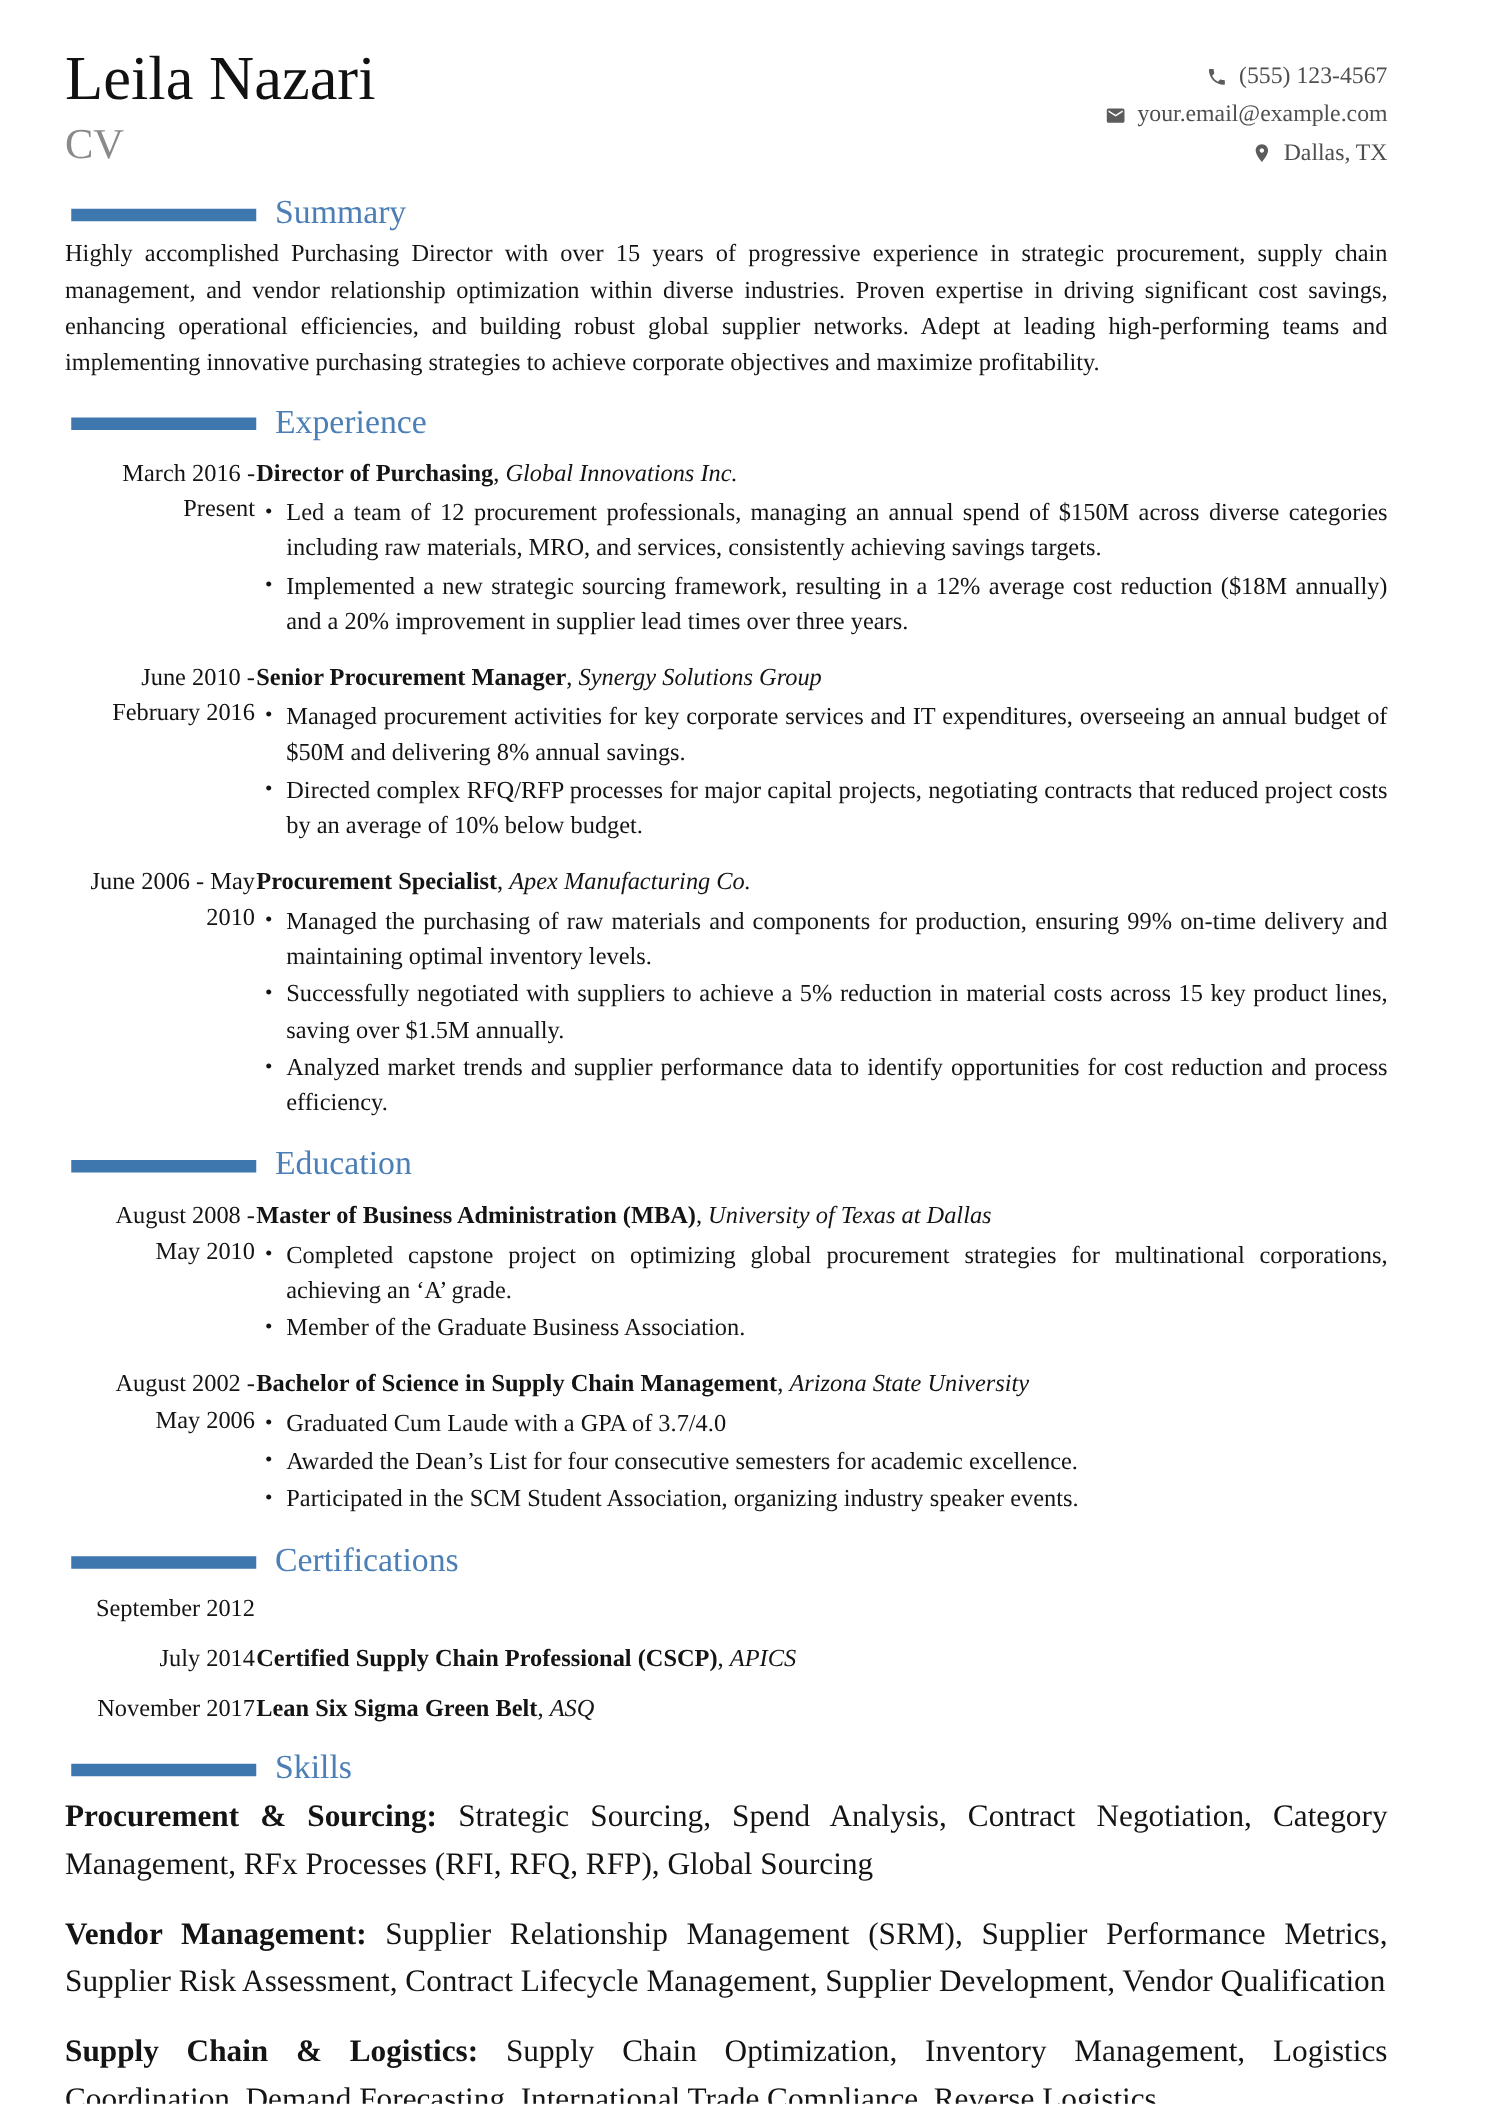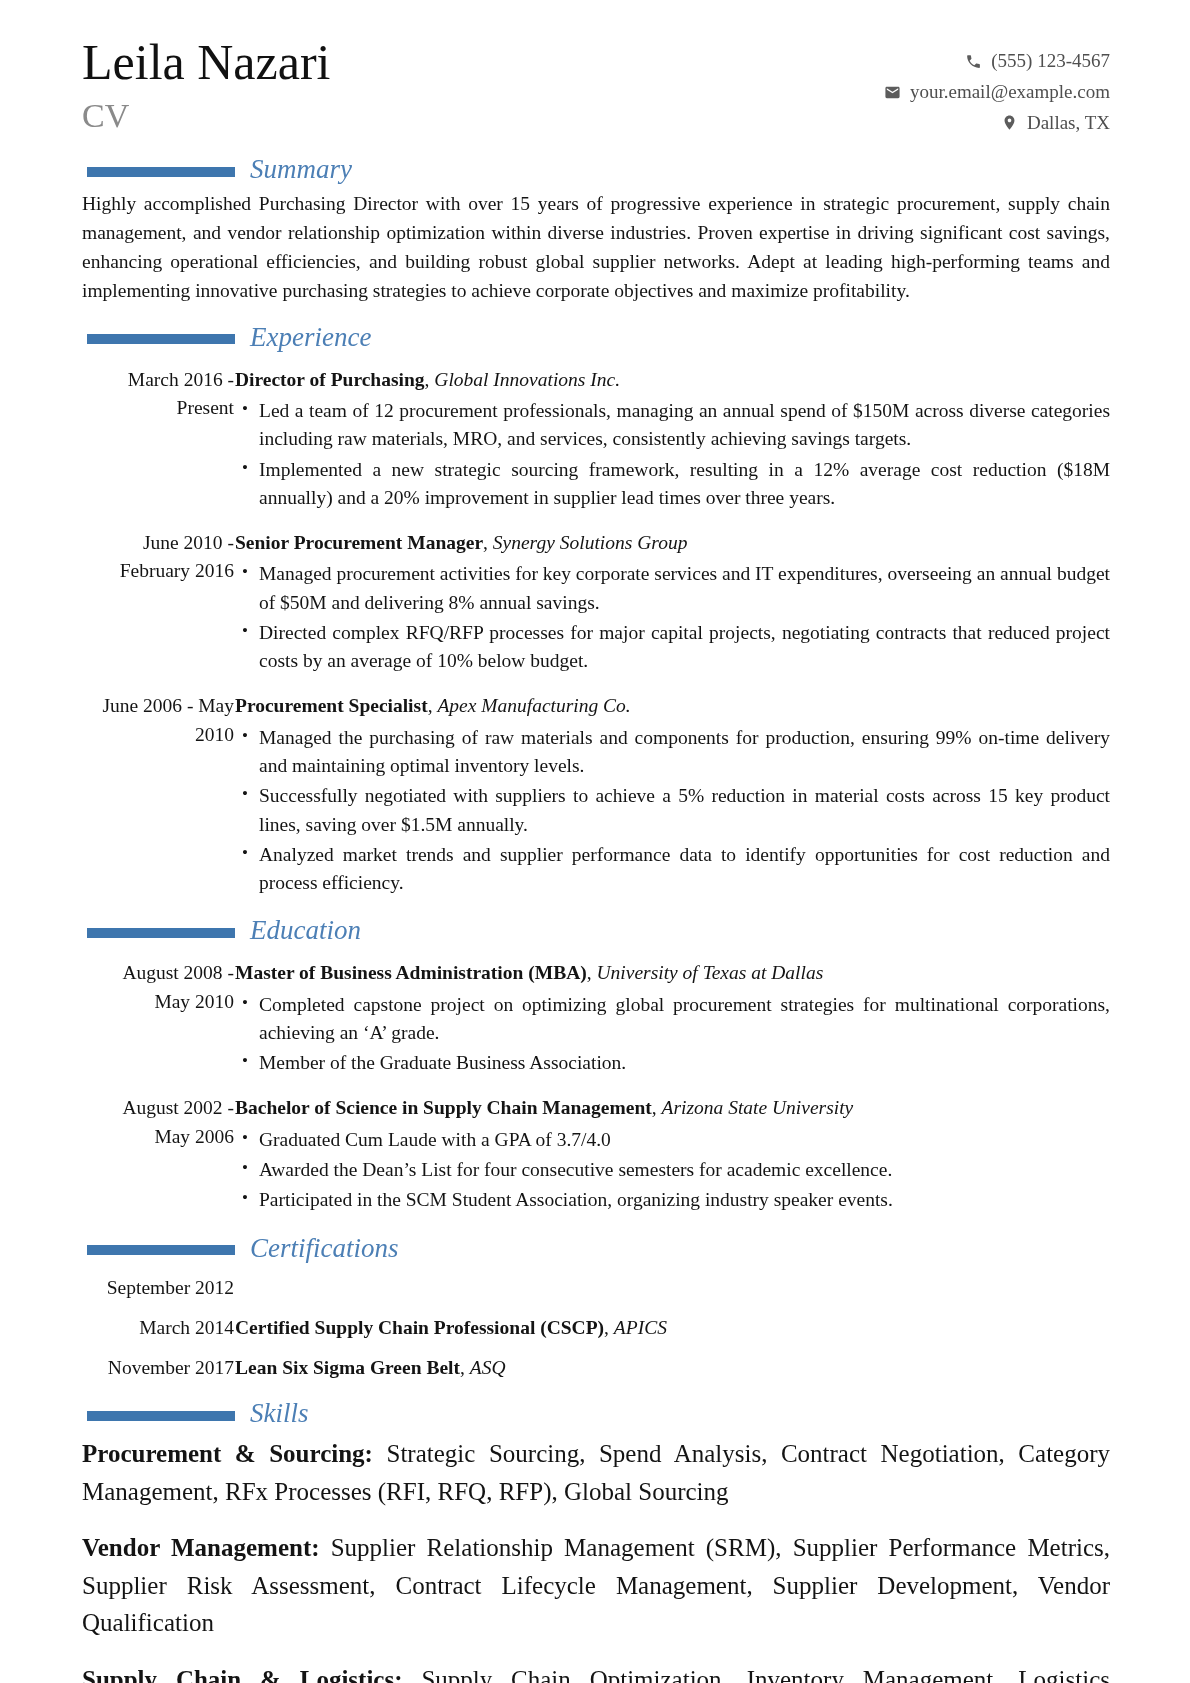--- a/index.html
+++ b/index.html
@@ -7,21 +7,21 @@
   body {
     width: 1190px;
     height: 1683px;
     background: #ffffff;
     font-family: "Liberation Serif", serif;
     color: #141414;
   }
   .page {
     width: 1190px;
     height: 1683px;
-    padding: 36px 80px 0 82px;
+    padding: 36px 80px 0 52px;
     overflow: hidden;
   }
 
   
   .header { display: flex; justify-content: space-between; align-items: flex-start; }
   .name {
     font-size: 50px;
     font-weight: normal;
     margin: 0;
     line-height: 1.05;
@@ -44,21 +44,20 @@
     line-height: 1.62;
   }
   .contact-line svg { width: 17px; height: 17px; fill: #5c5c5c; flex: 0 0 auto; }
 
   
   .section-heading {
     display: flex;
     align-items: center;
     gap: 15px;
     margin: 16px 0 5px 0;
-    font-style: italic;
   }
   .section-heading .bar {
     width: 148px;
     height: 10px;
     background: #3e76ae;
     margin-left: 5px;
     margin-top: 4px;
   }
   .section-heading h2 {
     font-size: 27px;
@@ -229,21 +228,21 @@
   <div class="section-heading">
     <span class="bar"></span>
     <h2>Certifications</h2>
   </div>
 
   <div class="entry cert-entry">
     <div class="entry-date">September 2012</div>
   </div>
 
   <div class="entry cert-entry">
-    <div class="entry-date">March 2014</div>
+    <div class="entry-date">July 2014</div>
     <div class="entry-body">
       <div class="title-line"><span class="t-bold">Certified Supply Chain Professional (CSCP)</span><span>, </span><span class="t-italic">APICS</span></div>
     </div>
   </div>
 
   <div class="entry cert-entry">
     <div class="entry-date">November 2017</div>
     <div class="entry-body">
       <div class="title-line"><span class="t-bold">Lean Six Sigma Green Belt</span><span>, </span><span class="t-italic">ASQ</span></div>
     </div>

